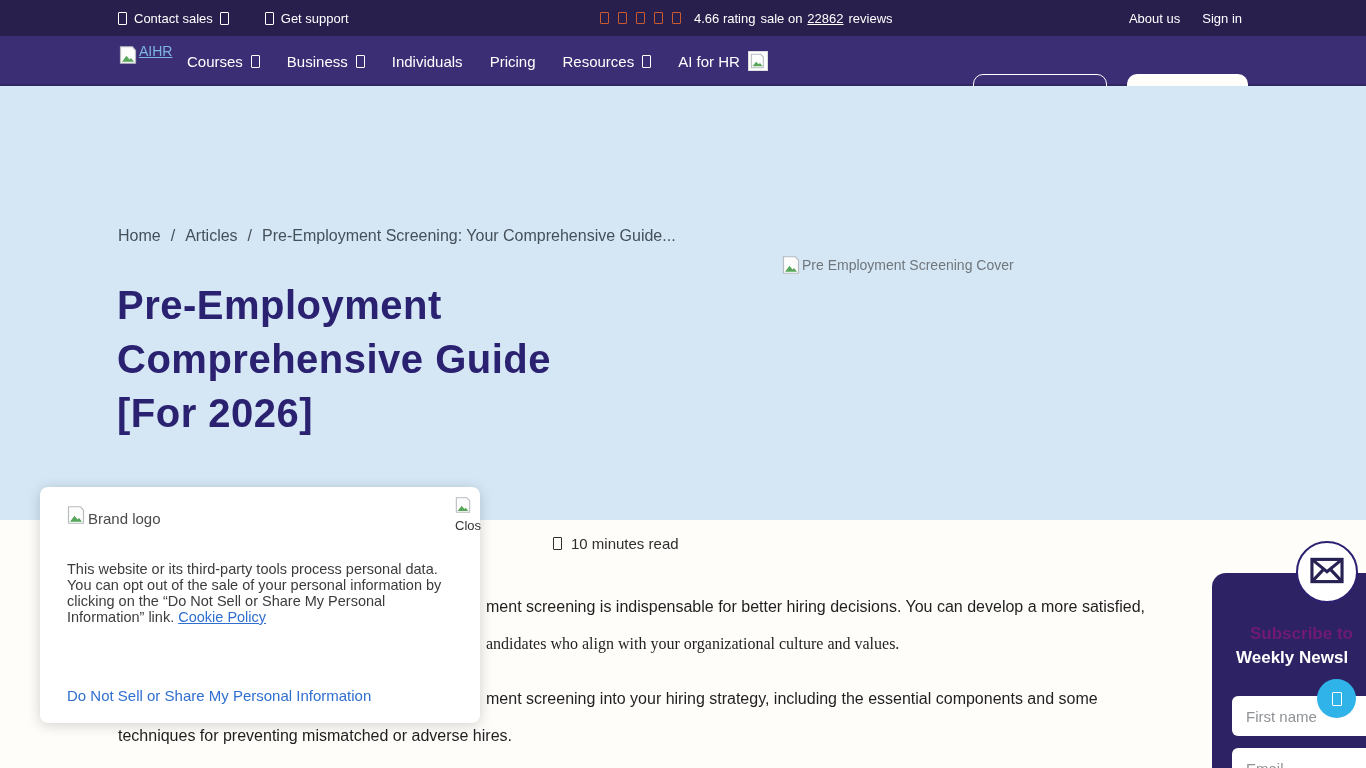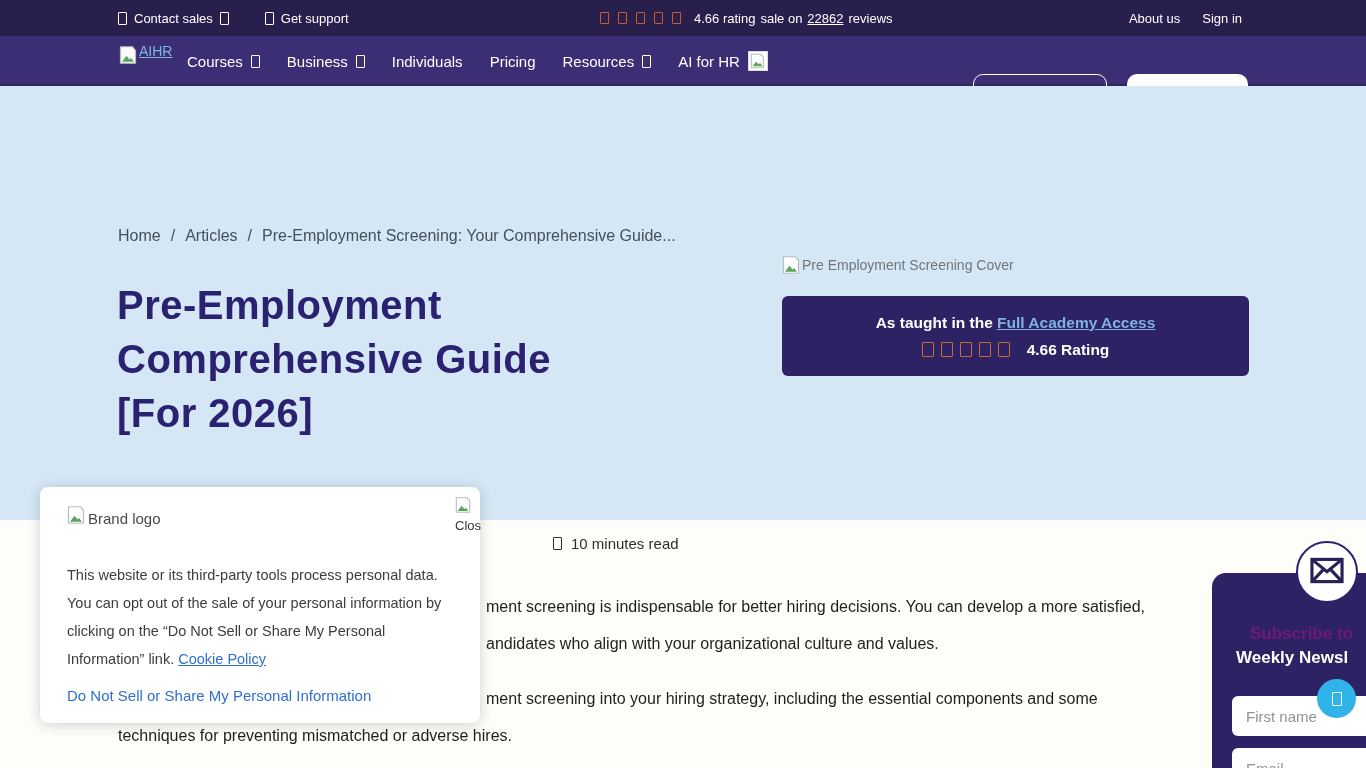--- a/index.html
+++ b/index.html
@@ -73,21 +73,21 @@
   .pline { position:absolute; font-size:16px; color:#1f1f1f; white-space:nowrap; }
   
   .cookie {
     position:absolute; left:40px; top:487px; width:440px; height:236px;
     background:#fff; border-radius:8px; box-shadow:0 2px 14px rgba(0,0,0,0.18);
   }
   .cookie .brand { position:absolute; left:67px; top:505px; display:flex; align-items:flex-start; gap:3px; }
   .cookie .brand .alt { color:#4a4a4a; font-size:15px; margin-top:5px; }
   .cookie .close { position:absolute; left:455px; top:496px; width:26px; height:34px; overflow:hidden; cursor:pointer; }
   .cookie .close .alt { color:#333; font-size:13px; }
-  .cookie .body { position:absolute; left:67px; top:561px; width:395px; font-size:14.5px; line-height:28px; color:#3c3c3c; }
+  .cookie .body { position:absolute; left:67px; top:561px; width:395px; font-size:14.5px; line-height:16px; color:#3c3c3c; }
   .cookie .body a { color:#2f6fd0; cursor:pointer; }
   .cookie .dns { position:absolute; left:67px; top:681px; font-size:15px; color:#2f6fd0; text-decoration:none; cursor:pointer; }
   .cookie > * { position:fixed; } 
   .cookie .brand,.cookie .close,.cookie .body,.cookie .dns { position:absolute; }
   .cookie .brand { left:27px; top:18px; }
   .cookie .close { left:415px; top:9px; }
   .cookie .body { left:27px; top:74px; }
   .cookie .dns  { left:27px; top:200px; }
   
   .newsletter {
@@ -224,38 +224,24 @@
     </div>
     <div class="cover-broken">
       <span class="bimg">
         <svg width="18" height="20" viewBox="0 0 24 26">
             <path d="M2 2h16l4 5v17H2z" fill="#fdfdfd" stroke="#b8bcc0" stroke-width="1.6"></path>
             <path d="M4 22l6-8 4 5 2-2 4 5z" fill="#57a65a"></path>
           </svg>
       </span>
       <span class="alt">Pre Employment Screening Cover</span>
     </div>
-    <div class="academy">
-      <div class="l1">
-        <span>As taught in the</span>
-        <a class="u">Full Academy Access</a>
-      </div>
-      <div class="l2">
-        <span class="star-tofu big"></span>
-          <span class="star-tofu big"></span>
-          <span class="star-tofu big"></span>
-          <span class="star-tofu big"></span>
-          <span class="star-tofu big"></span>
-        <span class="txt">4.66 Rating</span>
-      </div>
-    </div>
   </div>
 
   <div class="pline" style="left:486px; top:598px;">ment screening is indispensable for better hiring decisions. You can develop a more satisfied,</div>
-  <div class="pline" style="left:486px; top:635px;">andidates who align with your organizational culture and values.</div>
+  <div class="pline" style="left:486px; top:635px;font-family:Liberation Serif, serif;">andidates who align with your organizational culture and values.</div>
   <div class="pline" style="left:486px; top:690px;">ment screening into your hiring strategy, including the essential components and some</div>
   <div class="pline" style="left:118px; top:727px;">techniques for preventing mismatched or adverse hires.</div>
 
   <div class="cookie">
     <div class="brand">
       <span class="bimg">
         <svg width="18" height="20" viewBox="0 0 24 26">
             <path d="M2 2h16l4 5v17H2z" fill="#fdfdfd" stroke="#b8bcc0" stroke-width="1.6"></path>
             <path d="M4 22l6-8 4 5 2-2 4 5z" fill="#57a65a"></path>
           </svg>

